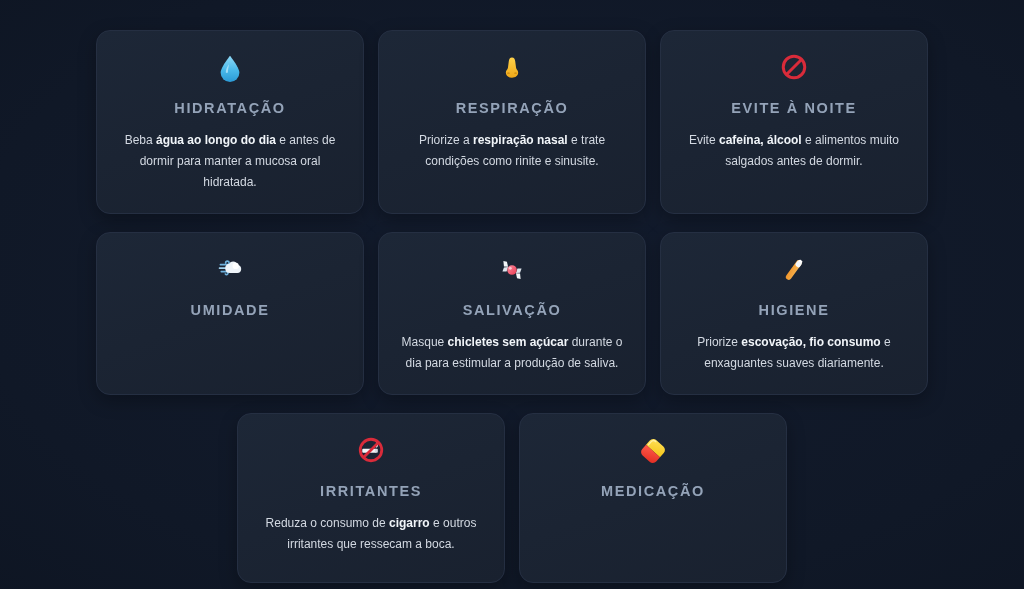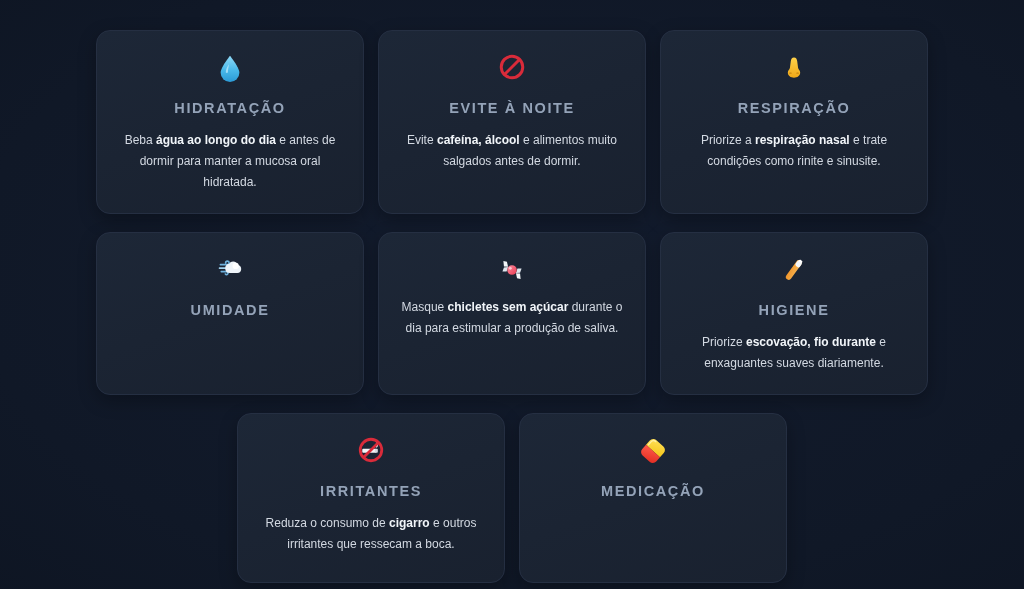--- a/index.html
+++ b/index.html
@@ -91,44 +91,44 @@
             </defs>
             <path d="M16 3 C16 3 6 15.5 6 21 a10 10 0 0 0 20 0 C26 15.5 16 3 16 3 Z" fill="url(#gdrop)"></path>
             <path d="M11.5 20.5 c0 -3 2 -6.5 3.4 -8.4 c-0.4 3.2 -1.1 6 -1.1 8.4 a1.2 1.2 0 0 1 -2.3 0 Z" fill="#bfe9fb" opacity="0.75"></path>
           </svg>
         </span>
         <h3 class="tip-title">HIDRATAÇÃO</h3>
         <p class="tip-text"><span>Beba </span><b>água ao longo do dia</b><span> e antes de dormir para manter a mucosa oral hidratada.</span></p>
       </div>
       <div class="tip-card">
         <span class="tip-icon">
+          <svg width="26" height="30" viewBox="0 0 32 32">
+            <defs>
+              <linearGradient id="gnose" x1="0" y1="0" x2="0" y2="1">
+                <stop offset="0%" stop-color="#ffd24a"></stop>
+                <stop offset="100%" stop-color="#f0a818"></stop>
+              </linearGradient>
+            </defs>
+            <path d="M16 3 c-2.6 0 -3.6 2.1 -3.9 4.4 l-1.1 8.2 c-0.3 2.1 -2.6 3.1 -2.6 6 c0 4 3.4 6.4 7.6 6.4 s7.6 -2.4 7.6 -6.4 c0 -2.9 -2.3 -3.9 -2.6 -6 l-1.1 -8.2 C19.6 5.1 18.6 3 16 3 Z" fill="url(#gnose)"></path>
+            <ellipse cx="11.6" cy="22.4" rx="1.7" ry="1.1" fill="#c9860e" opacity="0.75"></ellipse>
+            <ellipse cx="20.4" cy="22.4" rx="1.7" ry="1.1" fill="#c9860e" opacity="0.75"></ellipse>
+          </svg>
+        </span>
+        <h3 class="tip-title">RESPIRAÇÃO</h3>
+        <p class="tip-text"><span>Priorize a </span><b>respiração nasal</b><span> e trate condições como rinite e sinusite.</span></p>
+      </div>
+      <div class="tip-card">
+        <span class="tip-icon">
           <svg width="28" height="28" viewBox="0 0 32 32">
             <circle cx="16" cy="16" r="12.3" fill="none" stroke="#d92b3a" stroke-width="3.4"></circle>
             <line x1="7.7" y1="24.3" x2="24.3" y2="7.7" stroke="#d92b3a" stroke-width="3.4" stroke-linecap="round"></line>
           </svg>
         </span>
         <h3 class="tip-title">EVITE À NOITE</h3>
         <p class="tip-text"><span>Evite </span><b>cafeína, álcool</b><span> e alimentos muito salgados antes de dormir.</span></p>
-      </div>
-      <div class="tip-card">
-        <span class="tip-icon">
-          <svg width="26" height="30" viewBox="0 0 32 32">
-            <defs>
-              <linearGradient id="gnose" x1="0" y1="0" x2="0" y2="1">
-                <stop offset="0%" stop-color="#ffd24a"></stop>
-                <stop offset="100%" stop-color="#f0a818"></stop>
-              </linearGradient>
-            </defs>
-            <path d="M16 3 c-2.6 0 -3.6 2.1 -3.9 4.4 l-1.1 8.2 c-0.3 2.1 -2.6 3.1 -2.6 6 c0 4 3.4 6.4 7.6 6.4 s7.6 -2.4 7.6 -6.4 c0 -2.9 -2.3 -3.9 -2.6 -6 l-1.1 -8.2 C19.6 5.1 18.6 3 16 3 Z" fill="url(#gnose)"></path>
-            <ellipse cx="11.6" cy="22.4" rx="1.7" ry="1.1" fill="#c9860e" opacity="0.75"></ellipse>
-            <ellipse cx="20.4" cy="22.4" rx="1.7" ry="1.1" fill="#c9860e" opacity="0.75"></ellipse>
-          </svg>
-        </span>
-        <h3 class="tip-title">RESPIRAÇÃO</h3>
-        <p class="tip-text"><span>Priorize a </span><b>respiração nasal</b><span> e trate condições como rinite e sinusite.</span></p>
       </div>
     </div>
   <div class="grid-row row-2">
       <div class="tip-card">
         <span class="tip-icon">
           <svg width="32" height="28" viewBox="0 0 32 32">
             <path d="M5 11 h8 a2 2 0 1 0 -2 -2" fill="none" stroke="#6fb3de" stroke-width="1.8" stroke-linecap="round"></path>
             <path d="M4 15 h7" fill="none" stroke="#9fd2ef" stroke-width="1.8" stroke-linecap="round"></path>
             <path d="M6 19 h6 a1.7 1.7 0 1 1 -1.3 2.7" fill="none" stroke="#6fb3de" stroke-width="1.8" stroke-linecap="round"></path>
             <path d="M19.5 7.5 a6 6 0 0 1 5.6 4 a4.6 4.6 0 0 1 -0.6 9.1 h-8.8 a5.4 5.4 0 0 1 -0.8 -10.7 a6 6 0 0 1 4.6 -2.4 Z" fill="#eef4f9"></path>
@@ -147,38 +147,39 @@
               </linearGradient>
             </defs>
             <path d="M10.6 7.2 l1.2 5.4 l-4.4 -0.3 l-0.6 -6 Z" fill="#f2f5f8"></path>
             <path d="M7.4 13.2 l4.4 -0.3 l-1.6 4.6 l-4.4 0.1 Z" fill="#dfe6ed"></path>
             <path d="M21.4 24.8 l-1.2 -5.4 l4.4 0.3 l0.6 6 Z" fill="#f2f5f8"></path>
             <path d="M24.6 18.8 l-4.4 0.3 l1.6 -4.6 l4.4 -0.1 Z" fill="#dfe6ed"></path>
             <circle cx="16" cy="16" r="5.1" fill="url(#gcandy)"></circle>
             <circle cx="14.2" cy="14.2" r="1.5" fill="#ffd6dd" opacity="0.85"></circle>
           </svg>
         </span>
+        <h3 class="tip-title">SALIVAÇÃO</h3>
         <p class="tip-text"><span>Masque </span><b>chicletes sem açúcar</b><span> durante o dia para estimular a produção de saliva.</span></p>
       </div>
       <div class="tip-card">
         <span class="tip-icon">
           <svg width="28" height="30" viewBox="0 0 32 32">
             <defs>
               <linearGradient id="gbrush" x1="0" y1="1" x2="1" y2="0">
                 <stop offset="0%" stop-color="#f0932a"></stop>
                 <stop offset="100%" stop-color="#f7b955"></stop>
               </linearGradient>
             </defs>
             <rect x="12.5" y="3.2" width="6.6" height="26" rx="3.3" fill="url(#gbrush)" transform="rotate(36 16 16)"></rect>
             <rect x="13.2" y="3.4" width="6.0" height="7.6" rx="2.4" fill="#f4f7fa" transform="rotate(36 16 16)"></rect>
             <rect x="14.2" y="2.2" width="4.2" height="2.6" rx="1.1" fill="#ffffff" transform="rotate(36 16 16)"></rect>
           </svg>
         </span>
         <h3 class="tip-title">HIGIENE</h3>
-        <p class="tip-text"><span>Priorize </span><b>escovação, fio durante</b><span> e enxaguantes suaves diariamente.</span></p>
+        <p class="tip-text"><span>Priorize </span><b>escovação, fio consumo</b><span> e enxaguantes suaves diariamente.</span></p>
       </div>
     </div>
   <div class="grid-row row-3">
       <div class="tip-card">
         <span class="tip-icon">
           <svg width="28" height="28" viewBox="0 0 32 32">
             <rect x="6" y="14.6" width="16" height="4.4" rx="1" fill="#f4f6f8"></rect>
             <rect x="20.4" y="14.6" width="3.4" height="4.4" rx="1" fill="#d8dde3"></rect>
             <path d="M22.2 12.4 c1.6 -1.3 1.6 -3.1 0.2 -4.5" fill="none" stroke="#e5e9ee" stroke-width="1.6" stroke-linecap="round"></path>
             <circle cx="16" cy="16" r="12.3" fill="none" stroke="#d92b3a" stroke-width="3.2"></circle>

